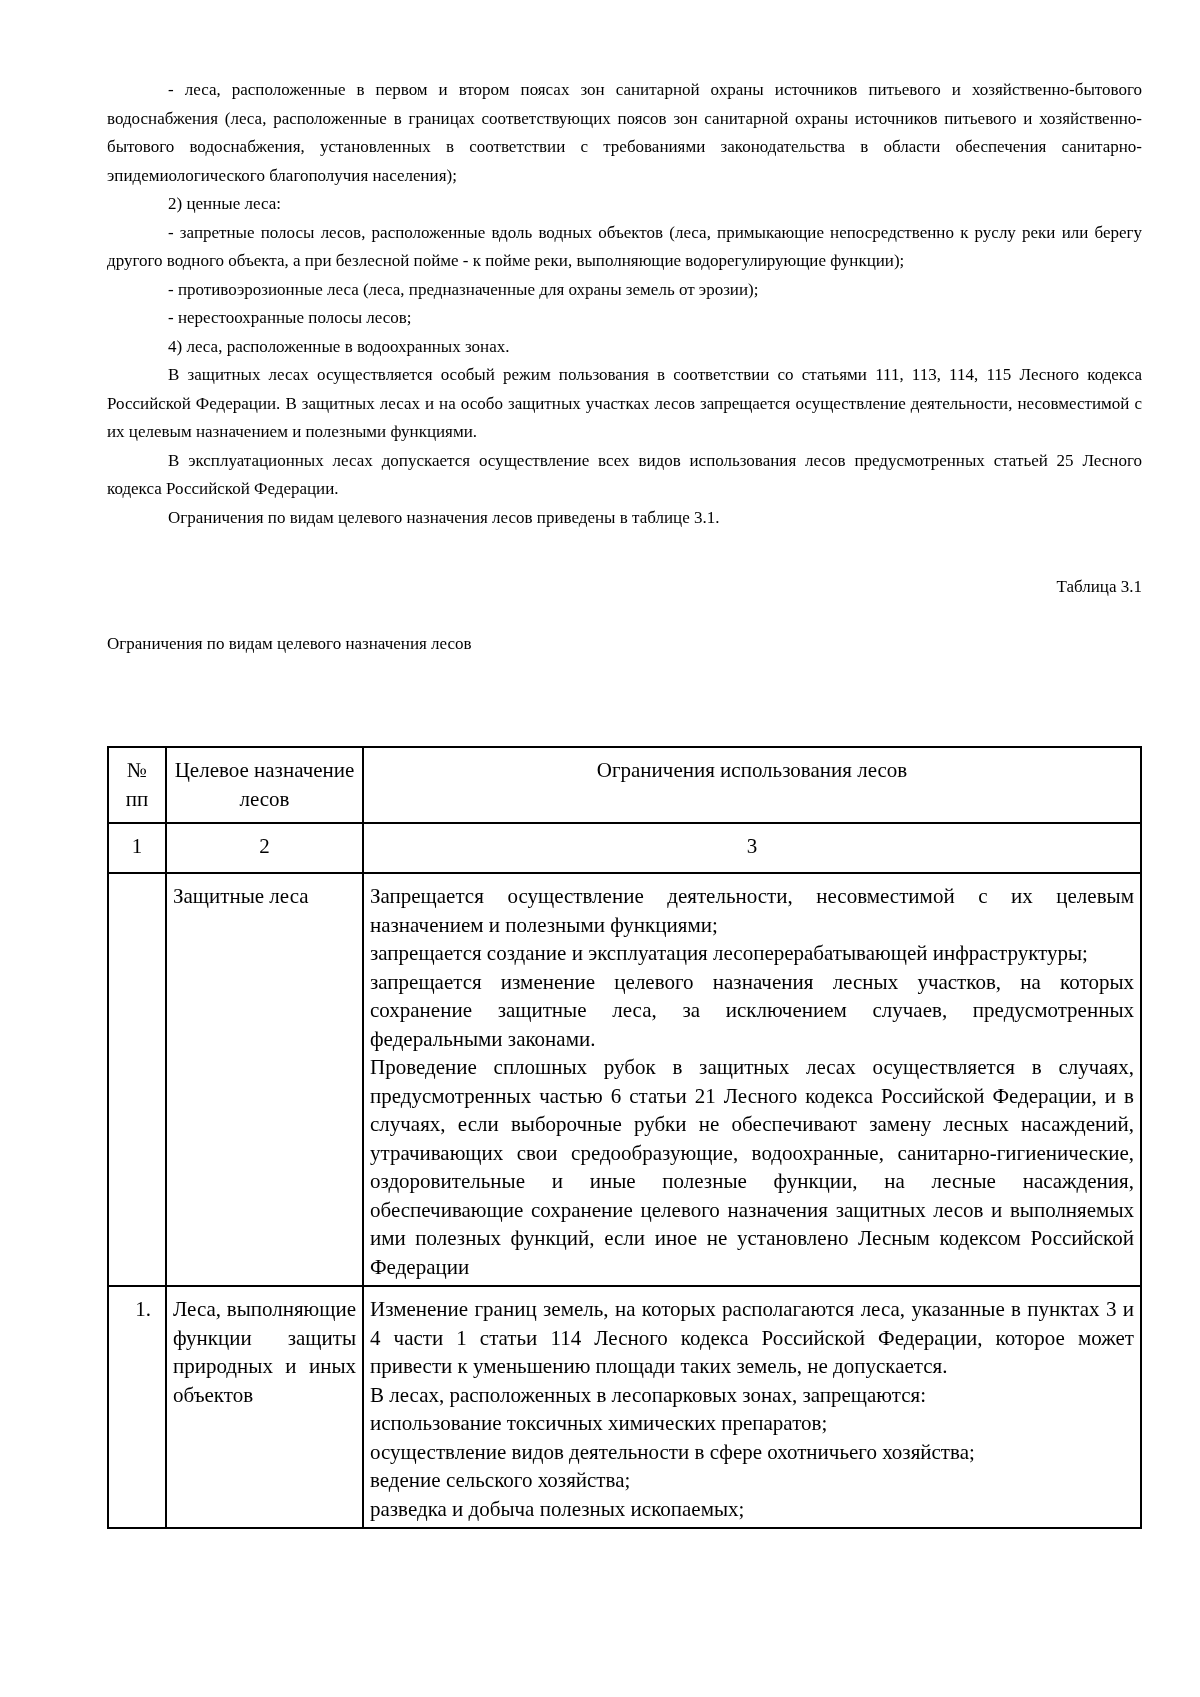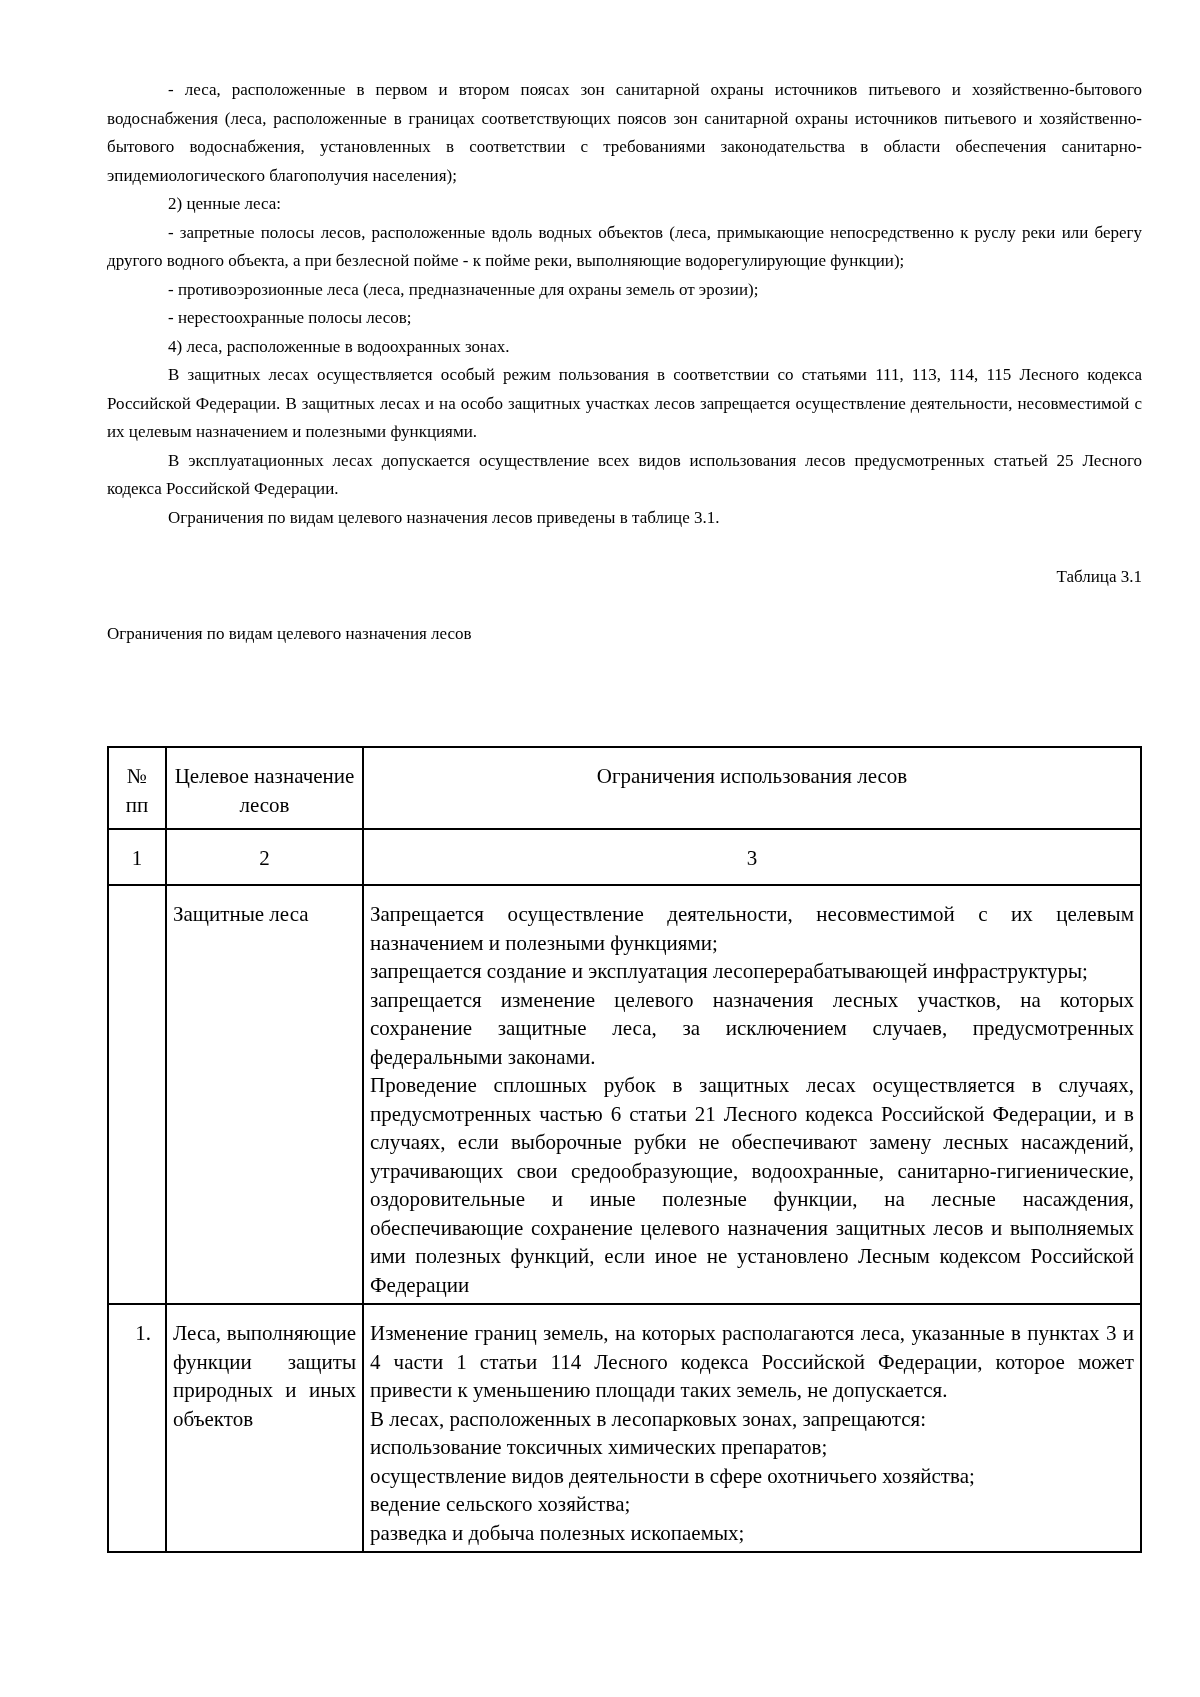--- a/index.html
+++ b/index.html
@@ -15,21 +15,21 @@
   .p { text-align: justify; text-indent: 61px; margin: 0; }
   .caption-right { text-align: right; margin: 0; margin-top: 28px; }
   .caption-center { text-align: left; margin: 0; margin-top: 28px; }
   table.limits {
     position: absolute; left: 107px; top: 746px; width: 1035px;
     border-collapse: collapse; table-layout: fixed;
     font-size: 21px; line-height: 28.5px;
   }
   table.limits td {
     border: 2px solid #000000; vertical-align: top;
-    padding: 14px 6px 4px 6px;
+    padding: 8px 6px 4px 6px;
   }
   table.limits col.c1 { width: 58px; }
   table.limits col.c2 { width: 197px; }
   .center { text-align: center; }
   .just { text-align: justify; margin-top: 19px; }
   .hdr td { height: 62px; padding-top: 8px; }
   .nums td { height: 36px; vertical-align: middle; padding-top: 2px; padding-bottom: 2px; }
   .row-body td { padding-top: 10px; padding-bottom: 12px; }
   .cell-line { display: block; text-align: justify; text-align-last: left; }
   .num-cell { text-align: right; padding-right: 14px !important; }
@@ -40,21 +40,21 @@
 <div class="page">
   <p class="p">- леса, расположенные в первом и втором поясах зон санитарной охраны источников питьевого и хозяйственно-бытового водоснабжения (леса, расположенные в границах соответствующих поясов зон санитарной охраны источников питьевого и хозяйственно-бытового водоснабжения, установленных в соответствии с требованиями законодательства в области обеспечения санитарно-эпидемиологического благополучия населения);</p>
   <p class="p">2) ценные леса:</p>
   <p class="p">- запретные полосы лесов, расположенные вдоль водных объектов (леса, примыкающие непосредственно к руслу реки или берегу другого водного объекта, а при безлесной пойме - к пойме реки, выполняющие водорегулирующие функции);</p>
   <p class="p">- противоэрозионные леса (леса, предназначенные для охраны земель от эрозии);</p>
   <p class="p">- нерестоохранные полосы лесов;</p>
   <p class="p">4) леса, расположенные в водоохранных зонах.</p>
   <p class="p">В защитных лесах осуществляется особый режим пользования в соответствии со статьями 111, 113, 114, 115 Лесного кодекса Российской Федерации. В защитных лесах и на особо защитных участках лесов запрещается осуществление деятельности, несовместимой с их целевым назначением и полезными функциями.</p>
   <p class="p">В эксплуатационных лесах допускается осуществление всех видов использования лесов предусмотренных статьей 25 Лесного кодекса Российской Федерации.</p>
   <p class="p">Ограничения по видам целевого назначения лесов приведены в таблице 3.1.</p>
-  <p class="caption-right" style="margin-top:31px">Таблица 3.1</p>
+  <p class="caption-right" style="margin-top:41px">Таблица 3.1</p>
   <p class="caption-center" style="margin-top:28px">Ограничения по видам целевого назначения лесов</p>
 </div>
 
 <table class="limits">
   <colgroup>
     <col class="c1">
     <col class="c2">
     <col class="c3">
   </colgroup>
   <tbody>

